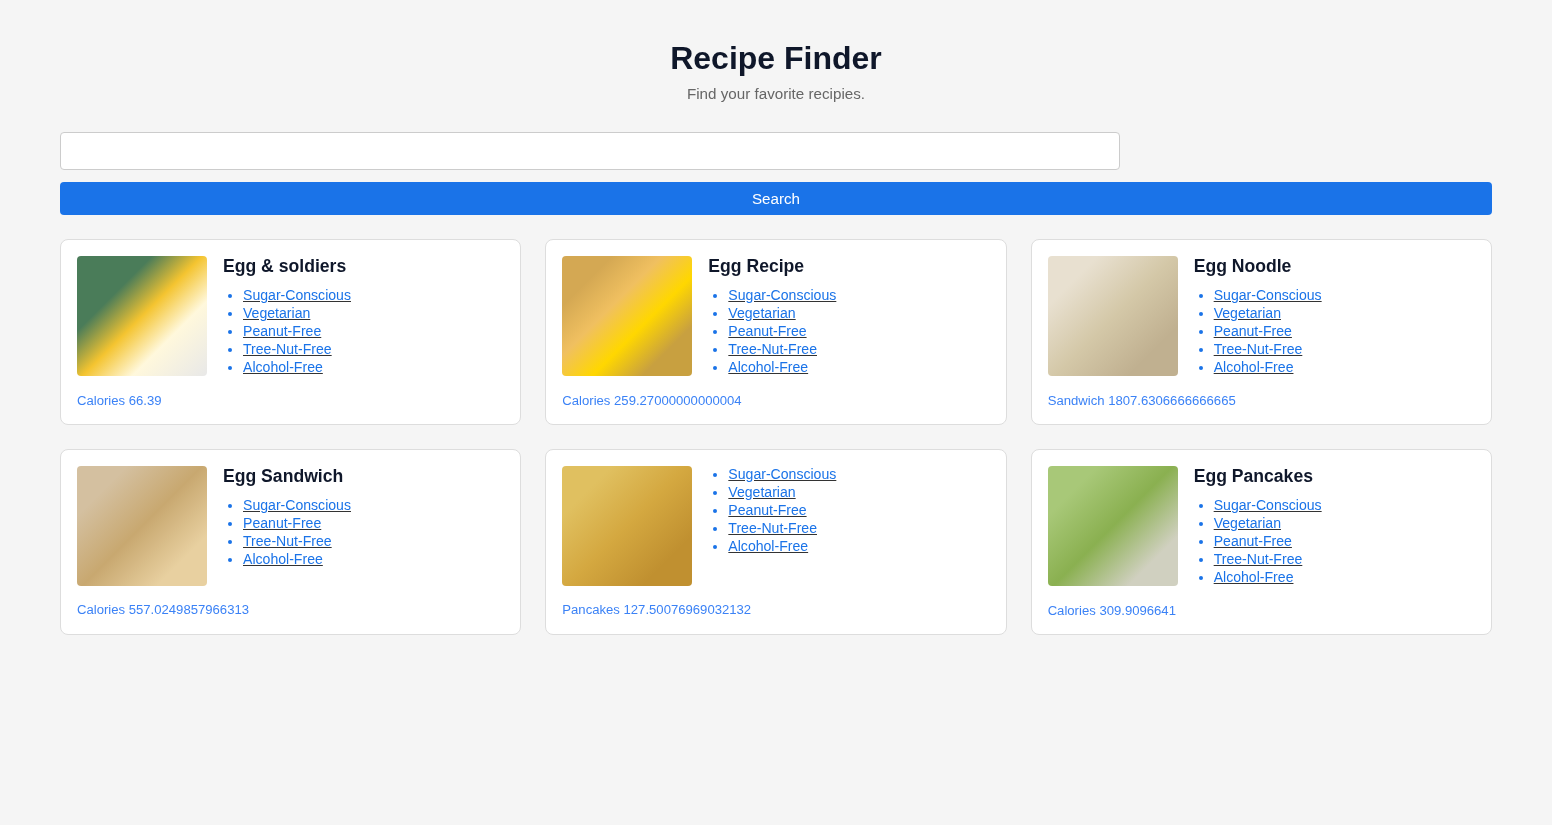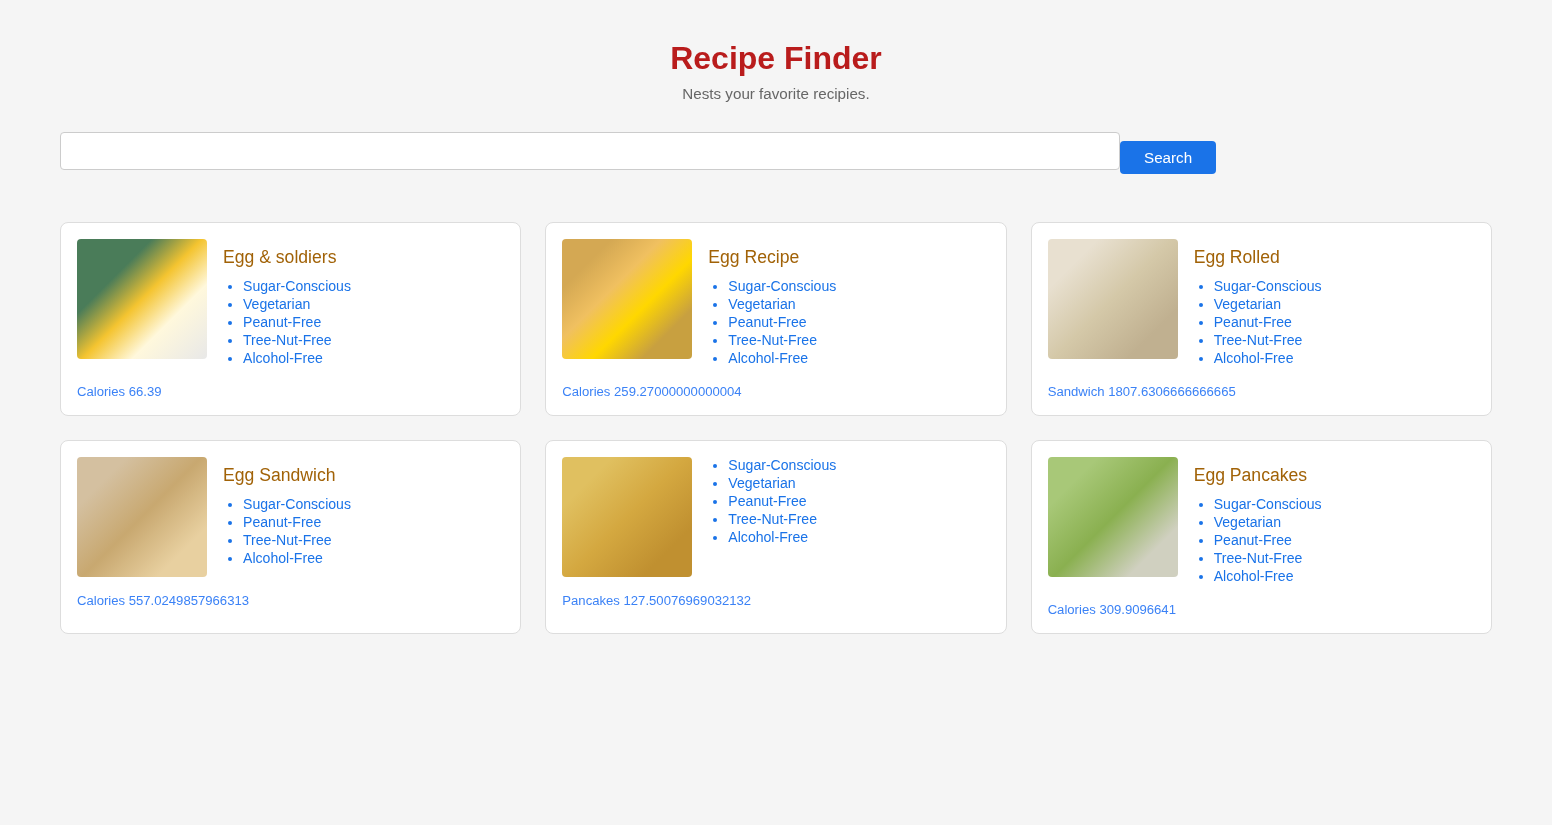--- a/index.html
+++ b/index.html
@@ -13,33 +13,32 @@
       max-width: 1552px;
       margin: 0 auto;
       padding: 40px 60px;
     }
     .header {
       text-align: center;
       margin-bottom: 30px;
     }
     .header h1 {
       font-size: 2rem;
-      color: #b91c1c;
+      color: #0f172a;
       font-weight: bold;
       margin-bottom: 8px;
     }
     .header p {
       color: #666;
       font-size: 0.95rem;
     }
     .search-section {
       display: flex;
-      flex-direction: row;
-      align-items: center;
-      margin-bottom: 40px;
+      flex-direction: column;
+      margin-bottom: 24px;
     }
     .search-input {
       width: 1060px;
       max-width: 100%;
       height: 38px;
       border: 1px solid #ccc;
       border-radius: 4px;
       padding: 0 12px;
       font-size: 1rem;
       outline: none;
@@ -82,28 +81,28 @@
       overflow: hidden;
       display: flex;
       align-items: center;
       justify-content: center;
     }
     .recipe-info {
       flex: 1;
     }
     .recipe-title {
       font-size: 1.1rem;
-      font-weight: normal;
+      font-weight: bold;
       margin-bottom: 10px;
-      color: #a16207;
-      margin-top: 8px;
+      color: #0f172a;
     }
     .recipe-tags {
       list-style: disc;
       padding-left: 20px;
+      text-decoration: underline;
     }
     .recipe-tags li {
       color: #1a73e8;
       font-size: 0.88rem;
       margin-bottom: 2px;
     }
     .recipe-calories {
       font-size: 0.82rem;
       color: #3b82f6;
       margin-top: 4px;
@@ -129,21 +128,21 @@
       background: linear-gradient(135deg, #a8c878 20%, #8ab050 50%, #d0d0c0 80%);
     }
   </style>
 </head>
 <body>
 
 <div class="page-container">
 
   <div class="header">
     <h1>Recipe Finder</h1>
-    <p>Nests your favorite recipies.</p>
+    <p>Find your favorite recipies.</p>
   </div>
 
   <div class="search-section">
     <input type="text" class="search-input" placeholder="" style="">
     <button class="search-button">Search</button>
   </div>
 
   <div class="recipes-grid" id="recipes-grid">
   <div class="recipe-card">
         <div class="recipe-card-top">
@@ -174,21 +173,21 @@
               <li>Alcohol-Free</li>
             </ul>
           </div>
         </div>
         <div class="recipe-calories">Calories 259.27000000000004</div>
       </div>
       <div class="recipe-card">
         <div class="recipe-card-top">
           <div class="recipe-image img-egg-noodle"></div>
           <div class="recipe-info">
-            <div class="recipe-title">Egg Rolled</div>
+            <div class="recipe-title">Egg Noodle</div>
             <ul class="recipe-tags">
               <li>Sugar-Conscious</li>
               <li>Vegetarian</li>
               <li>Peanut-Free</li>
               <li>Tree-Nut-Free</li>
               <li>Alcohol-Free</li>
             </ul>
           </div>
         </div>
         <div class="recipe-calories">Sandwich 1807.6306666666665</div>

